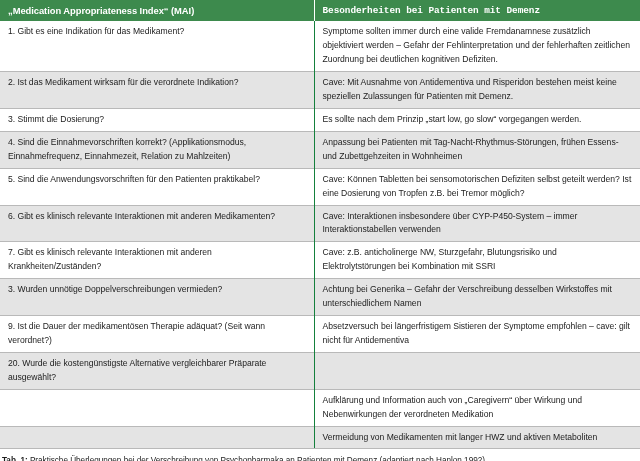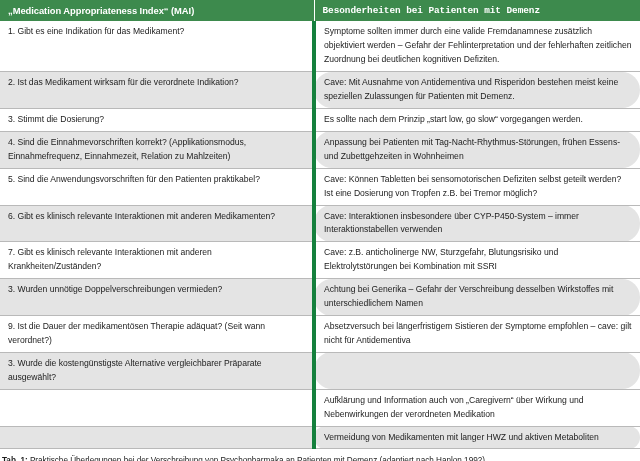--- a/index.html
+++ b/index.html
@@ -49,22 +49,21 @@
   tbody td {
     font-size: 8.6px;
     line-height: 1.62;
     vertical-align: top;
     padding: 4px 8px 4px 8px;
     border-top: 1px solid #b9b9b9;
     letter-spacing: -0.02px;
     color: #1c1c1c;
   }
   tbody td.cell-right {
-    border-left: 4px solid #15803d;
-    border-radius: 18px;
+    border-left: 1px solid #15803d;
   }
   tbody tr.row-white td { background: #ffffff; }
   tbody tr.row-gray  td { background: #e4e4e4; margin-top: 16px; }
 
   tbody tr:first-child td { border-top: none; margin-top: 48px; }
 
   tbody tr:last-child td { border-bottom: 1px solid #b9b9b9; }
 
   .caption {
     font-size: 8.2px;
@@ -123,21 +122,21 @@
         </tr>
         <tr class="row-gray">
           <td class="cell-left">3. Wurden unnötige Doppelverschreibungen vermieden?</td>
           <td class="cell-right">Achtung bei Generika – Gefahr der Verschreibung desselben Wirkstoffes mit unterschiedlichem Namen</td>
         </tr>
         <tr class="row-white">
           <td class="cell-left">9. Ist die Dauer der medikamentösen Therapie adäquat? (Seit wann verordnet?)</td>
           <td class="cell-right">Absetzversuch bei längerfristigem Sistieren der Symptome empfohlen – cave: gilt nicht für Antidementiva</td>
         </tr>
         <tr class="row-gray">
-          <td class="cell-left">3. Wurde die kostengünstigste Alternative vergleichbarer Präparate ausgewählt?</td>
+          <td class="cell-left">20. Wurde die kostengünstigste Alternative vergleichbarer Präparate ausgewählt?</td>
           <td class="cell-right"></td>
         </tr>
         <tr class="row-white">
           <td class="cell-left"></td>
           <td class="cell-right">Aufklärung und Information auch von „Caregivern“ über Wirkung und Nebenwirkungen der verordneten Medikation</td>
         </tr>
         <tr class="row-gray">
           <td class="cell-left"></td>
           <td class="cell-right">Vermeidung von Medikamenten mit langer HWZ und aktiven Metaboliten</td>
         </tr>

